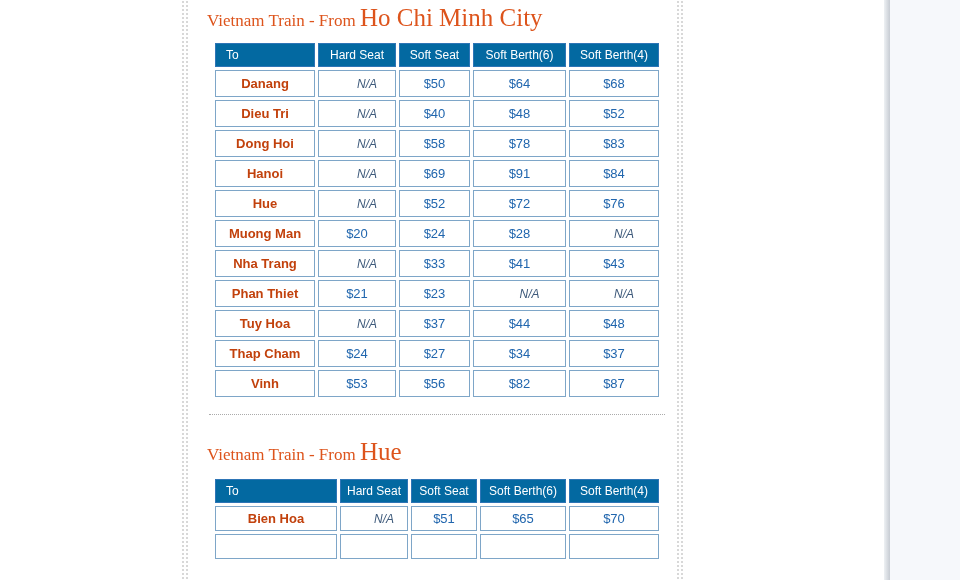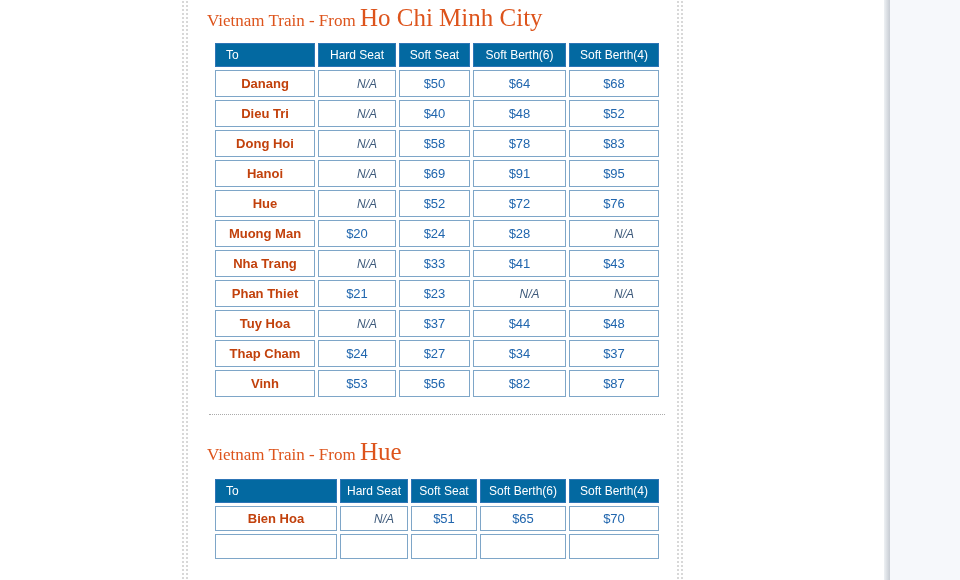--- a/index.html
+++ b/index.html
@@ -138,21 +138,21 @@
         <td class="na">N/A</td>
         <td>$58</td>
         <td>$78</td>
         <td>$83</td>
       </tr>
       <tr>
         <td class="to-cell">Hanoi</td>
         <td class="na">N/A</td>
         <td>$69</td>
         <td>$91</td>
-        <td>$95</td>
+        <td>$84</td>
       </tr>
       <tr>
         <td class="to-cell">Hue</td>
         <td class="na">N/A</td>
         <td>$52</td>
         <td>$72</td>
         <td>$76</td>
       </tr>
       <tr>
         <td class="to-cell">Muong Man</td>

